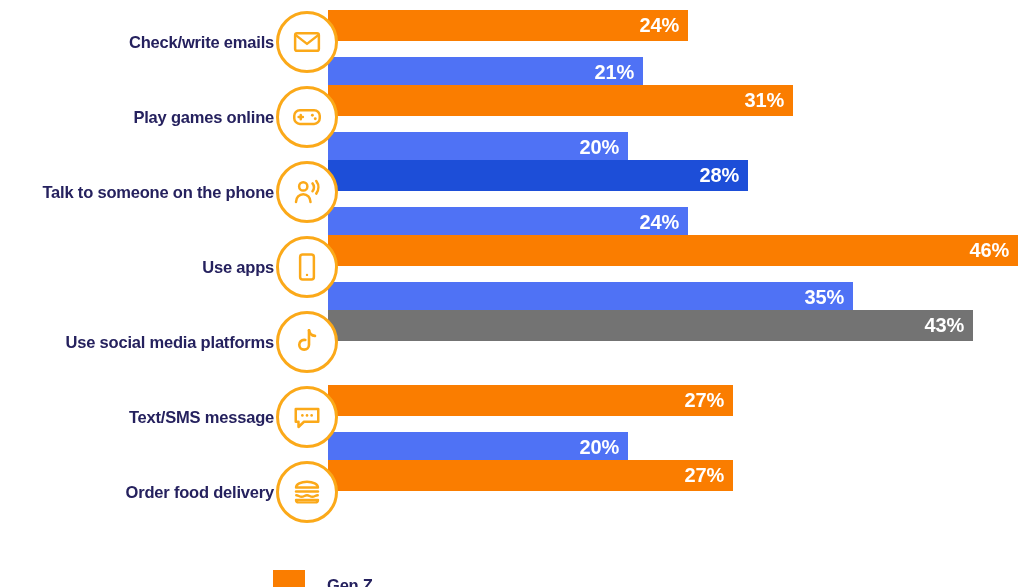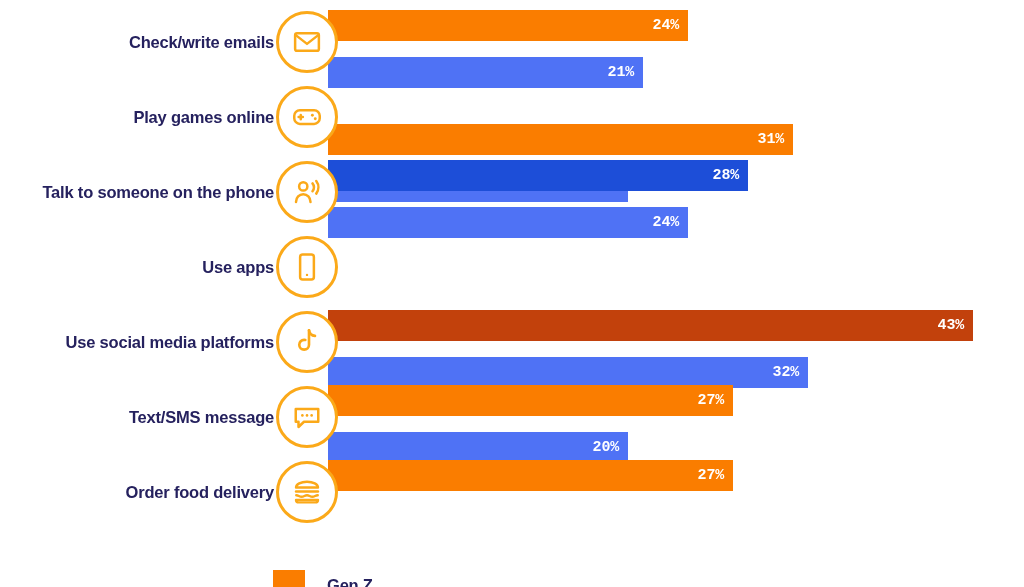--- a/index.html
+++ b/index.html
@@ -84,25 +84,24 @@
     display: flex;
     align-items: center;
     justify-content: flex-end;
     box-sizing: border-box;
     padding-right: 9px;
   }
   .bar.genz    { background: #FA7D00; }
   .bar.genpop  { background: #4F72F5; margin-top: 16px; }
   .bar-value {
     color: #ffffff;
-    font-size: 15px;
+    font-size: 20px;
     font-weight: bold;
     letter-spacing: -0.2px;
     white-space: nowrap;
-    font-family: Liberation Mono, monospace;
   }
 
   
   .legend {
     position: absolute;
     left: 273px;
     top: 549px;
     display: flex;
     gap: 0;
     margin-top: 21px;
@@ -155,21 +154,21 @@
         <div class="row-label">Play games online</div>
         <div class="icon-badge">
           <svg viewBox="0 0 24 24" fill="none" stroke="#FBA919" stroke-width="2" stroke-linecap="round" stroke-linejoin="round">
             <rect x="1.8" y="6.5" width="20.4" height="11" rx="4.5"></rect>
             <path d="M7 10.3v3.4M5.3 12h3.4"></path>
             <circle cx="16.3" cy="10.6" r="1.15" fill="#FBA919" stroke="none"></circle>
             <circle cx="18.6" cy="13.4" r="1.15" fill="#FBA919" stroke="none"></circle>
           </svg>
         </div>
         <div class="bar-wrap">
-          <div class="bar genz" style="width: 465px; background: rgb(250, 125, 0); margin-top: 39px;">
+          <div class="bar genz" style="width: 465px; background: rgb(250, 125, 0);">
             <span class="bar-value">31%</span>
           </div>
           <div class="bar genpop" style="width: 300px; background: rgb(79, 114, 245);">
             <span class="bar-value">20%</span>
           </div>
         </div>
       </div>
       <div class="row" style="top: 155px;">
         <div class="row-label">Talk to someone on the phone</div>
         <div class="icon-badge">
@@ -190,35 +189,40 @@
         </div>
       </div>
       <div class="row" style="top: 230px;">
         <div class="row-label">Use apps</div>
         <div class="icon-badge">
           <svg viewBox="0 0 24 24" fill="none" stroke="#FBA919" stroke-width="2" stroke-linecap="round" stroke-linejoin="round">
             <rect x="6.5" y="2" width="11" height="20" rx="2"></rect>
             <circle cx="12" cy="18.3" r="0.95" fill="#FBA919" stroke="none"></circle>
           </svg>
         </div>
+        <div class="bar-wrap">
+          <div class="bar genz" style="width: 690px; background: rgb(250, 125, 0);">
+            <span class="bar-value">46%</span>
+          </div>
+          <div class="bar genpop" style="width: 525px; background: rgb(79, 114, 245);">
+            <span class="bar-value">35%</span>
+          </div>
+        </div>
       </div>
       <div class="row" style="top: 305px;">
         <div class="row-label">Use social media platforms</div>
         <div class="icon-badge">
           <svg viewBox="0 0 24 24" fill="none" stroke="#FBA919" stroke-width="2.1" stroke-linecap="round" stroke-linejoin="round">
             <path d="M13.6 2.6v11.6a3.9 3.9 0 1 1-3.9-3.9c.33 0 .65.04.95.12"></path>
             <path d="M13.6 2.6c.35 2.6 2.2 4.3 4.8 4.5"></path>
           </svg>
         </div>
         <div class="bar-wrap">
-          <div class="bar genz" style="width: 645px; background: #c2410c;">
+          <div class="bar genz" style="width: 645px; background: #737373;">
             <span class="bar-value">43%</span>
-          </div>
-          <div class="bar genpop" style="width: 480px; background: rgb(79, 114, 245);">
-            <span class="bar-value">32%</span>
           </div>
         </div>
       </div>
       <div class="row" style="top: 380px;">
         <div class="row-label">Text/SMS message</div>
         <div class="icon-badge">
           <svg viewBox="0 0 24 24" fill="none" stroke="#FBA919" stroke-width="2" stroke-linecap="round" stroke-linejoin="round">
             <path d="M3 5.6h18v10.2H9.6L5.2 20v-4.2H3z"></path>
             <circle cx="8.3" cy="10.7" r="1.05" fill="#FBA919" stroke="none"></circle>
             <circle cx="12" cy="10.7" r="1.05" fill="#FBA919" stroke="none"></circle>

